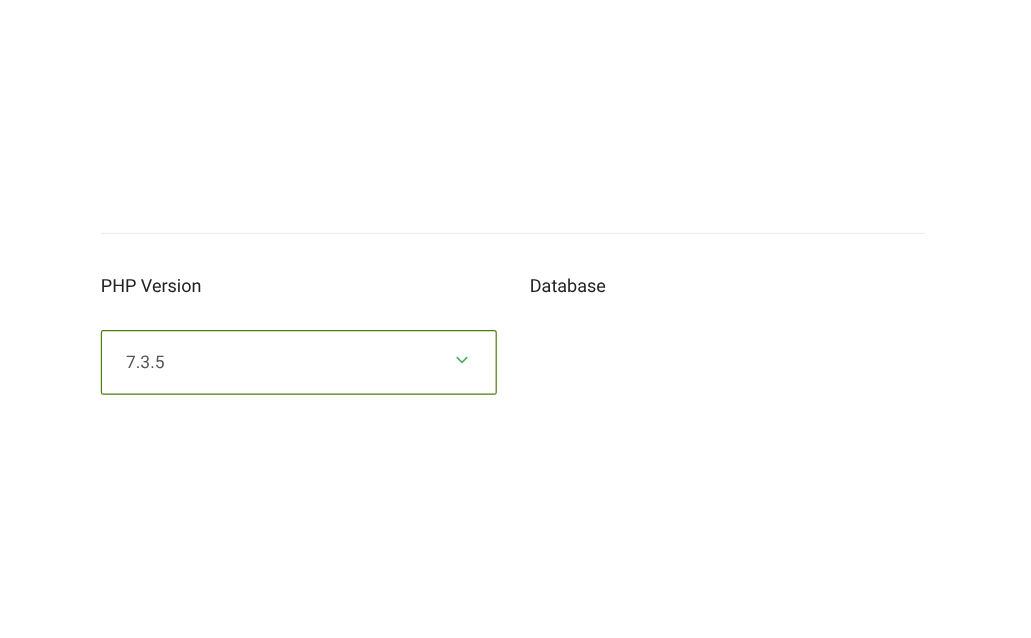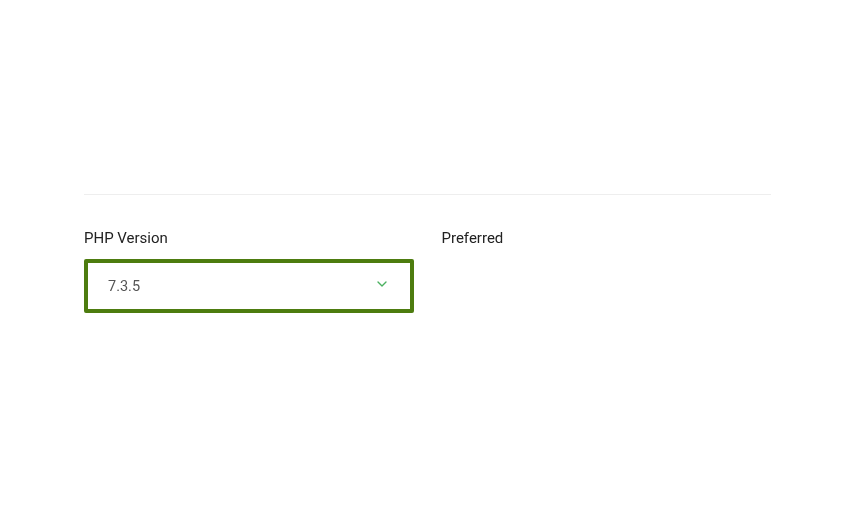--- a/index.html
+++ b/index.html
@@ -66,24 +66,24 @@
       margin-top: 34px;
     }
     .field {
       flex: 1;
       display: flex;
       flex-direction: column;
     }
     .field-label {
       font-size: 15px;
       color: #222;
-      margin-bottom: 12px;
+      margin-bottom: 28px;
     }
     .select {
-      border: 4px solid #4d7c0f;
+      border: 1px solid #4d7c0f;
       border-radius: 2px;
       height: 54px;
       display: flex;
       align-items: center;
       justify-content: space-between;
       padding: 0 20px;
       cursor: pointer;
       background: #fff;
     }
     .select-value {
@@ -108,16 +108,16 @@
         <span class="select-value">7.3.5</span>
         <span class="chevron">
           <svg width="16" height="16" viewBox="0 0 24 24" fill="none" stroke="currentColor" stroke-width="2" stroke-linecap="round" stroke-linejoin="round">
               <polyline points="6 9 12 15 18 9"></polyline>
             </svg>
         </span>
       </div>
     </div>
 
     <div class="field">
-      <span class="field-label">Preferred</span>
+      <span class="field-label">Database</span>
     </div>
   </div>
 </div>
 
 </body></html>

